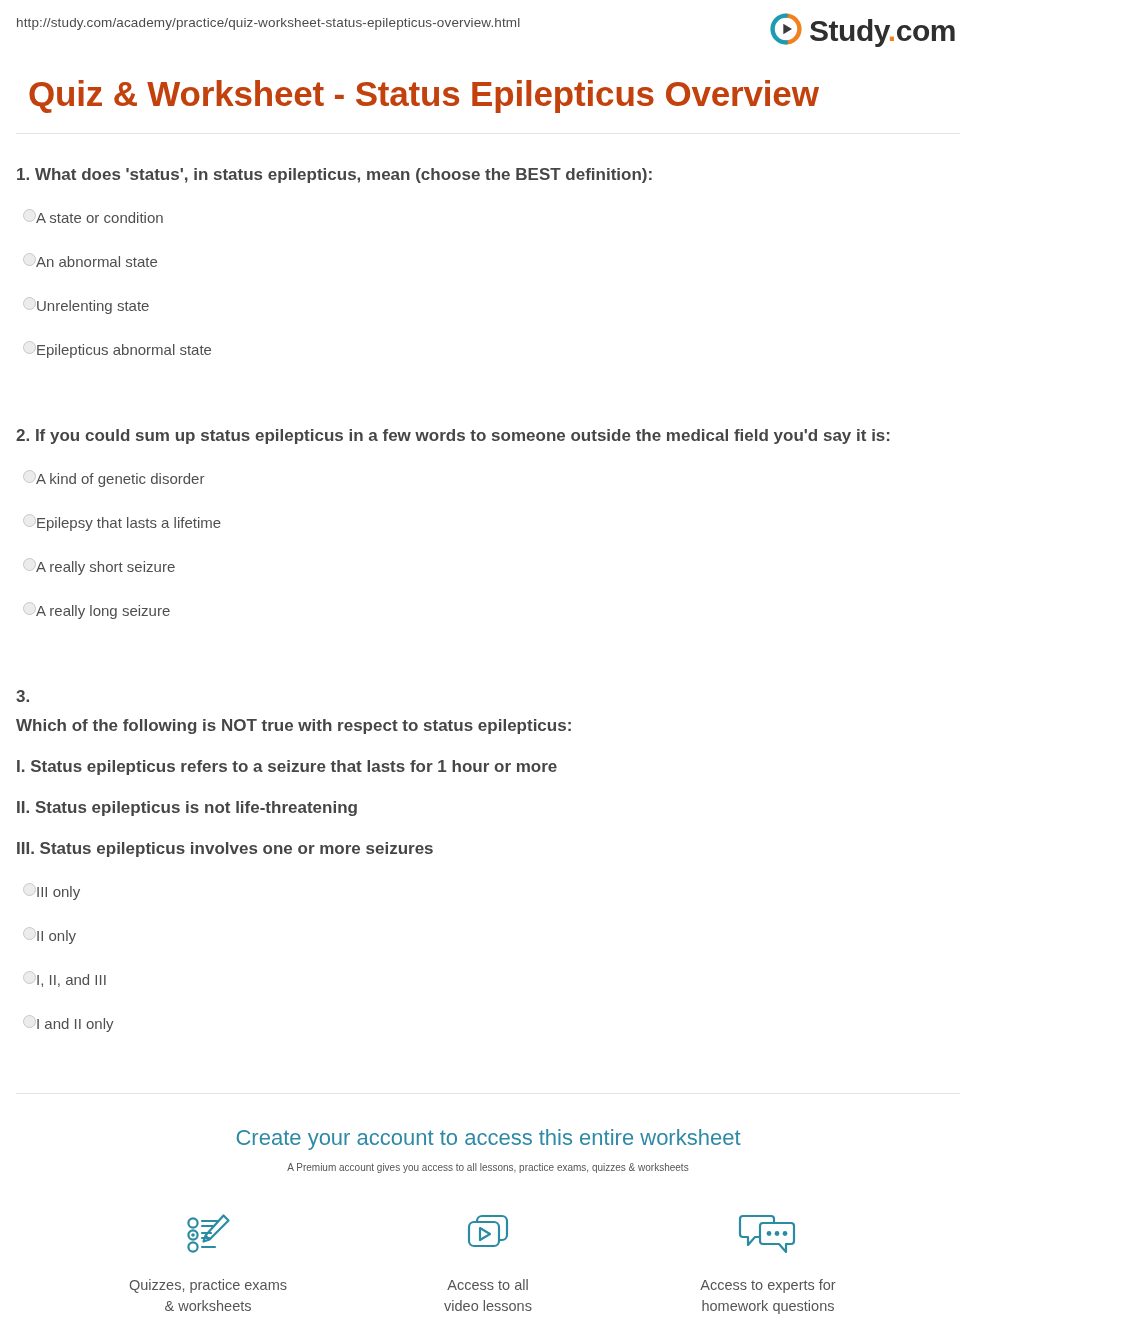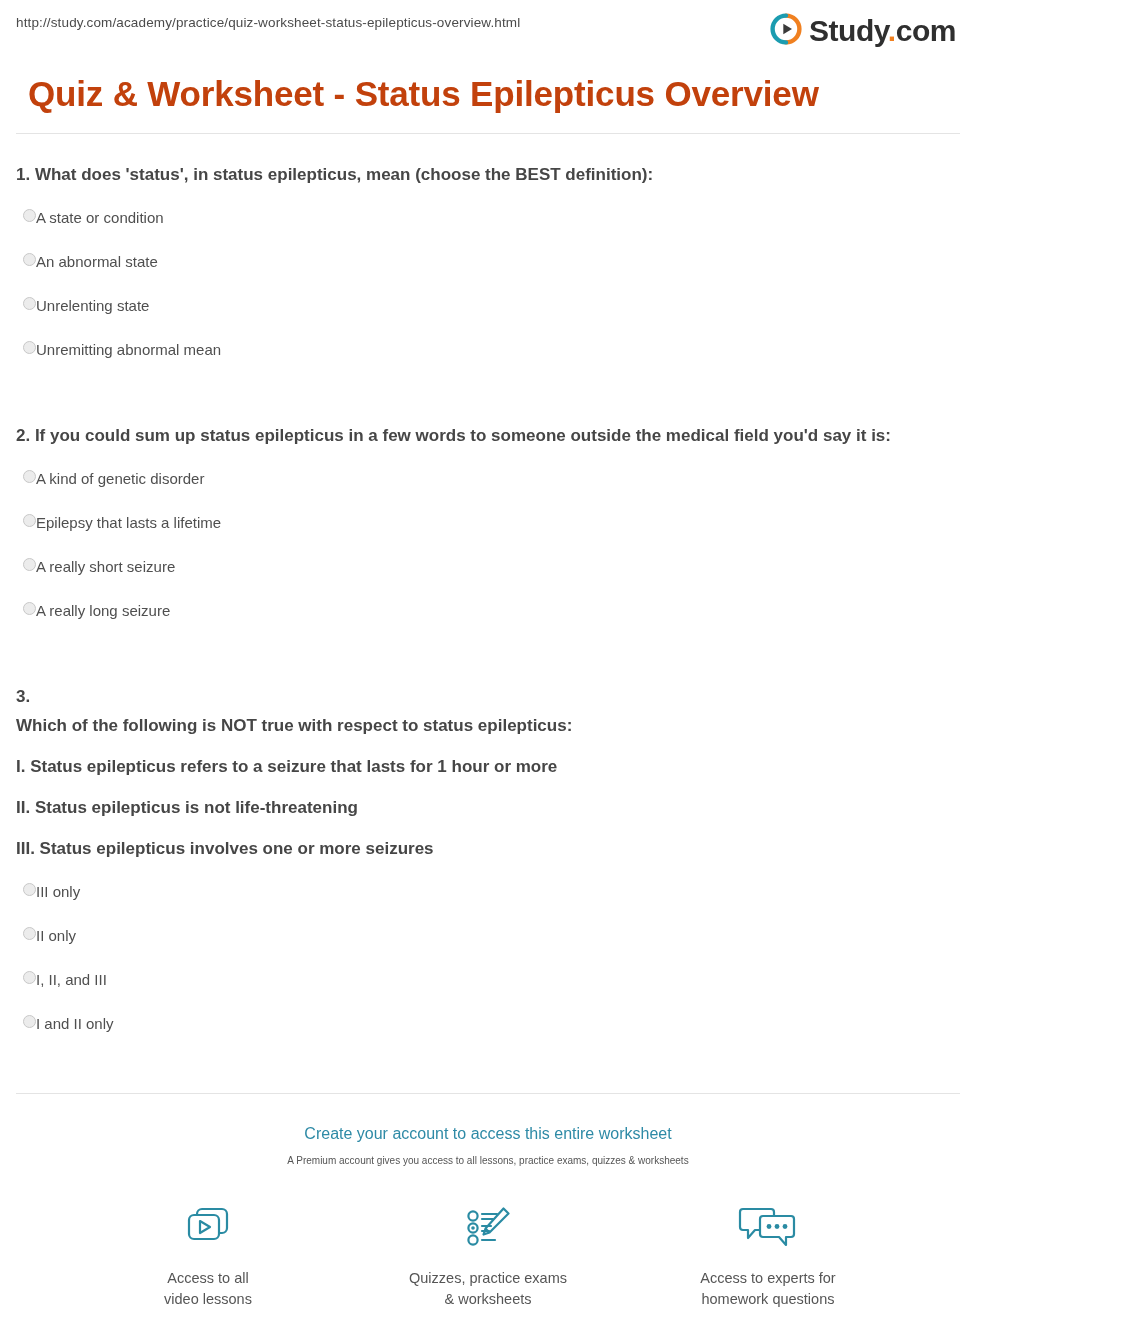--- a/index.html
+++ b/index.html
@@ -116,21 +116,21 @@
   .q-spacer { height: 16px; }
 
   
   .promo {
     margin-top: 34px;
     padding-top: 30px;
     border-top: 1px solid #e4e4e4;
     text-align: center;
   }
   .promo-headline {
-    font-size: 16px;
+    font-size: 22px;
     color: #2e8aa6;
     margin: 0;
     font-weight: normal;
     line-height: 1.3;
     text-decoration: none;
     display: inline-block;
   }
   .promo-sub {
     font-size: 10px;
     color: #555555;
@@ -199,21 +199,21 @@
         <div class="option-row">
           <span class="radio"></span>
           <span class="option-label">An abnormal state</span>
         </div>
         <div class="option-row">
           <span class="radio"></span>
           <span class="option-label">Unrelenting state</span>
         </div>
         <div class="option-row">
           <span class="radio"></span>
-          <span class="option-label">Unremitting abnormal mean</span>
+          <span class="option-label">Epilepticus abnormal state</span>
         </div>
       </div>
     </div>
 
     <div class="q-spacer"></div>
 
     <div class="question-block">
       <p class="question-line tight">2. If you could sum up status epilepticus in a few words to someone outside the medical field you'd say it is:</p>
       <div class="options">
         <div class="option-row">
@@ -263,31 +263,20 @@
       </div>
     </div>
 
   </div>
 
   <div class="promo">
     <a href="#" class="promo-headline">Create your account to access this entire worksheet</a>
     <p class="promo-sub">A Premium account gives you access to all lessons, practice exams, quizzes &amp; worksheets</p>
 
     <div class="perks">
-
-      <div class="perk">
-        <span class="perk-icon">
-          <svg width="58" height="50" viewBox="0 0 58 50" aria-hidden="true">
-            <rect x="18" y="6" width="30" height="24" rx="5" ry="5" fill="none" stroke="#2a8ba3" stroke-width="2.2"></rect>
-            <rect x="10" y="12" width="30" height="24" rx="5" ry="5" fill="#ffffff" stroke="#2a8ba3" stroke-width="2.2"></rect>
-            <polygon points="21,18 31,24 21,30" fill="none" stroke="#2a8ba3" stroke-width="2.2" stroke-linejoin="round"></polygon>
-          </svg>
-        </span>
-        <span class="perk-label"><span>Access to all</span><br><span>video lessons</span></span>
-      </div>
 
       <div class="perk">
         <span class="perk-icon">
           <svg width="58" height="50" viewBox="0 0 58 50" aria-hidden="true">
             <circle cx="14" cy="13" r="4.6" fill="none" stroke="#2a8ba3" stroke-width="2.2"></circle>
             <circle cx="14" cy="25" r="4.6" fill="none" stroke="#2a8ba3" stroke-width="2.2"></circle>
             <circle cx="14" cy="25" r="1.8" fill="#2a8ba3"></circle>
             <circle cx="14" cy="37" r="4.6" fill="none" stroke="#2a8ba3" stroke-width="2.2"></circle>
             <line x1="23" y1="11" x2="38" y2="11" stroke="#2a8ba3" stroke-width="2.2" stroke-linecap="round"></line>
             <line x1="23" y1="16" x2="34" y2="16" stroke="#2a8ba3" stroke-width="2.2" stroke-linecap="round"></line>
@@ -296,20 +285,31 @@
             <line x1="23" y1="37" x2="36" y2="37" stroke="#2a8ba3" stroke-width="2.2" stroke-linecap="round"></line>
             <path d="M44.5 5.5 L49.5 10.5 L30.5 29.5 L24.5 31.5 L26.5 25.5 Z" fill="none" stroke="#2a8ba3" stroke-width="2.2" stroke-linejoin="round"></path>
             <line x1="26.5" y1="25.5" x2="30.5" y2="29.5" stroke="#2a8ba3" stroke-width="2.2"></line>
           </svg>
         </span>
         <span class="perk-label"><span>Quizzes, practice exams</span><br><span>&amp; worksheets</span></span>
       </div>
 
       <div class="perk">
         <span class="perk-icon">
+          <svg width="58" height="50" viewBox="0 0 58 50" aria-hidden="true">
+            <rect x="18" y="6" width="30" height="24" rx="5" ry="5" fill="none" stroke="#2a8ba3" stroke-width="2.2"></rect>
+            <rect x="10" y="12" width="30" height="24" rx="5" ry="5" fill="#ffffff" stroke="#2a8ba3" stroke-width="2.2"></rect>
+            <polygon points="21,18 31,24 21,30" fill="none" stroke="#2a8ba3" stroke-width="2.2" stroke-linejoin="round"></polygon>
+          </svg>
+        </span>
+        <span class="perk-label"><span>Access to all</span><br><span>video lessons</span></span>
+      </div>
+
+      <div class="perk">
+        <span class="perk-icon">
           <svg width="62" height="50" viewBox="0 0 62 50" aria-hidden="true">
             <path d="M6 6 H34 A3 3 0 0 1 37 9 V24 A3 3 0 0 1 34 27 H18 L11 35 V27 H6 A3 3 0 0 1 3 24 V9 A3 3 0 0 1 6 6 Z" fill="#ffffff" stroke="#2a8ba3" stroke-width="2.2" stroke-linejoin="round"></path>
             <path d="M26 13 H54 A3 3 0 0 1 57 16 V31 A3 3 0 0 1 54 34 H49 V42 L42 34 H26 A3 3 0 0 1 23 31 V16 A3 3 0 0 1 26 13 Z" fill="#ffffff" stroke="#2a8ba3" stroke-width="2.2" stroke-linejoin="round"></path>
             <circle cx="32" cy="23.5" r="2.4" fill="#2a8ba3"></circle>
             <circle cx="40" cy="23.5" r="2.4" fill="#2a8ba3"></circle>
             <circle cx="48" cy="23.5" r="2.4" fill="#2a8ba3"></circle>
           </svg>
         </span>
         <span class="perk-label"><span>Access to experts for</span><br><span>homework questions</span></span>
       </div>

